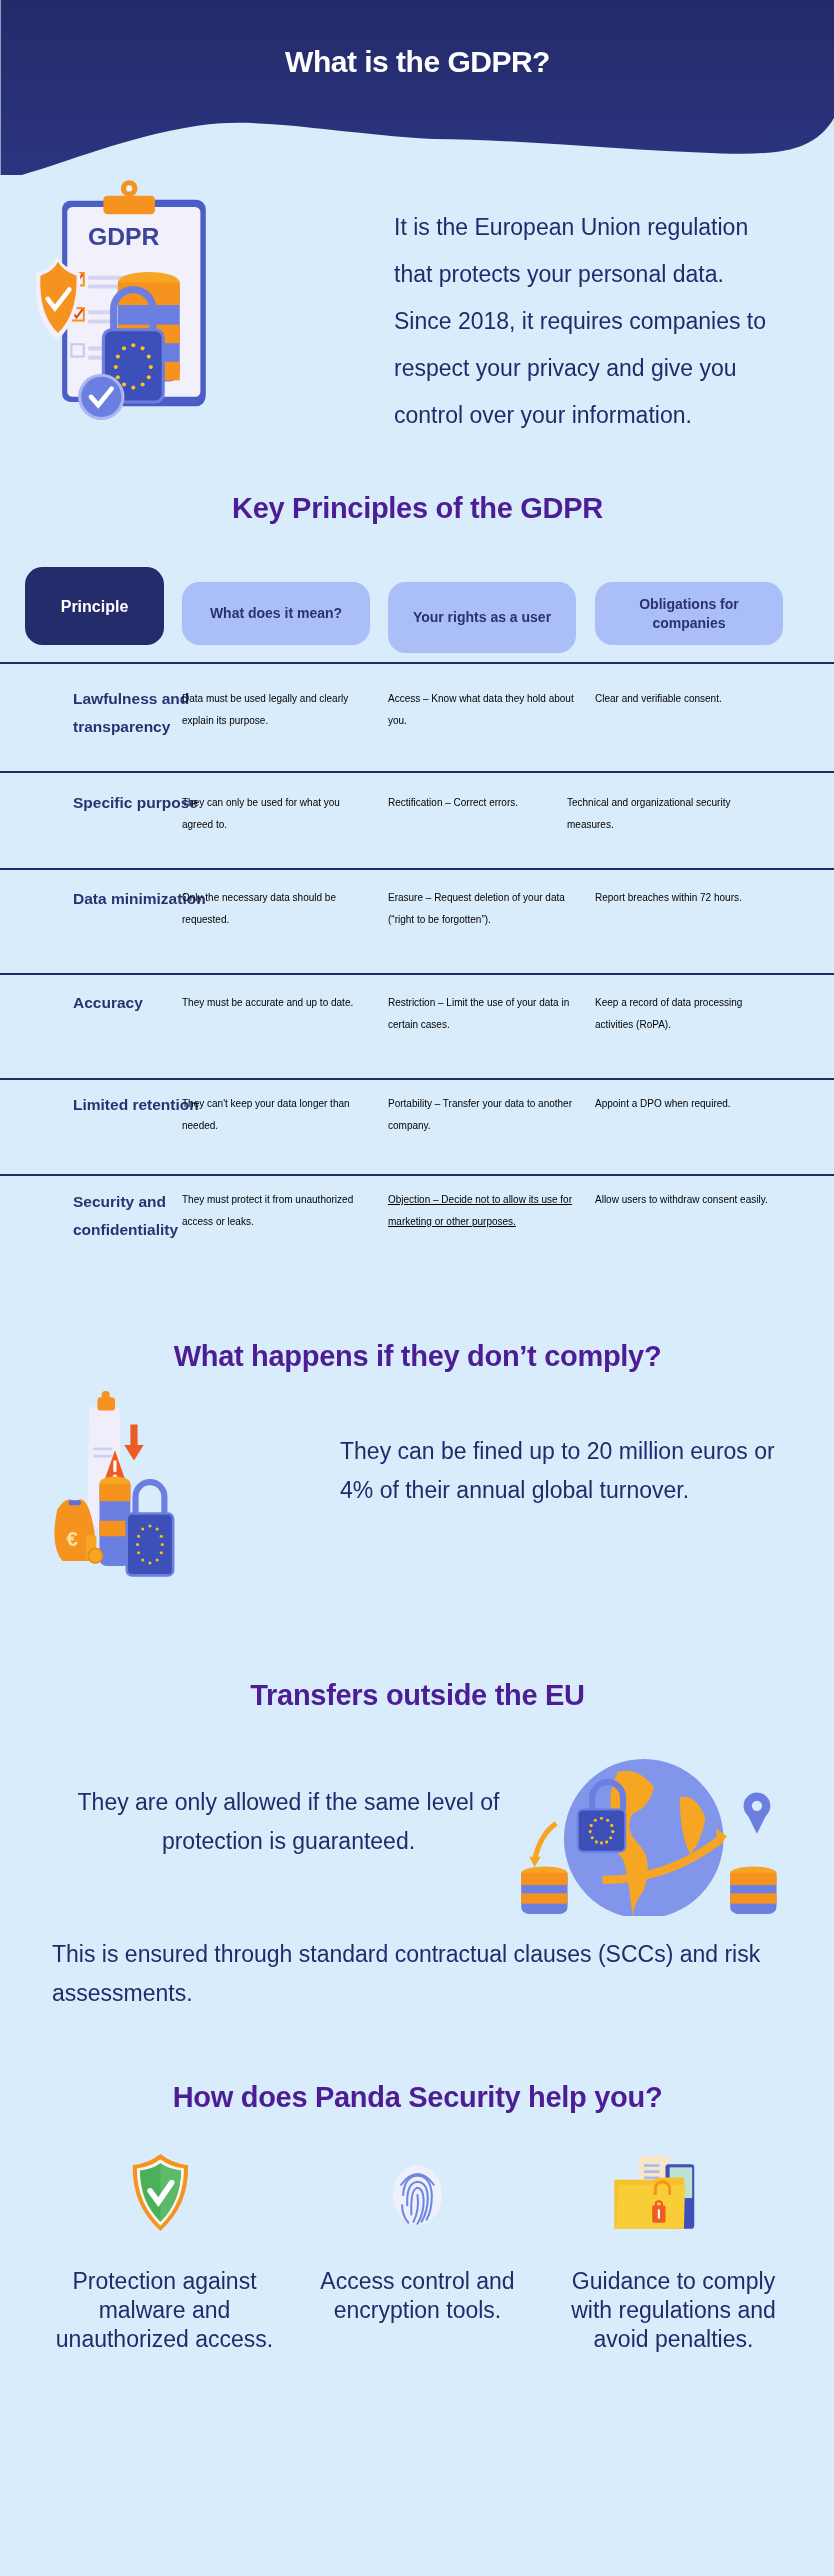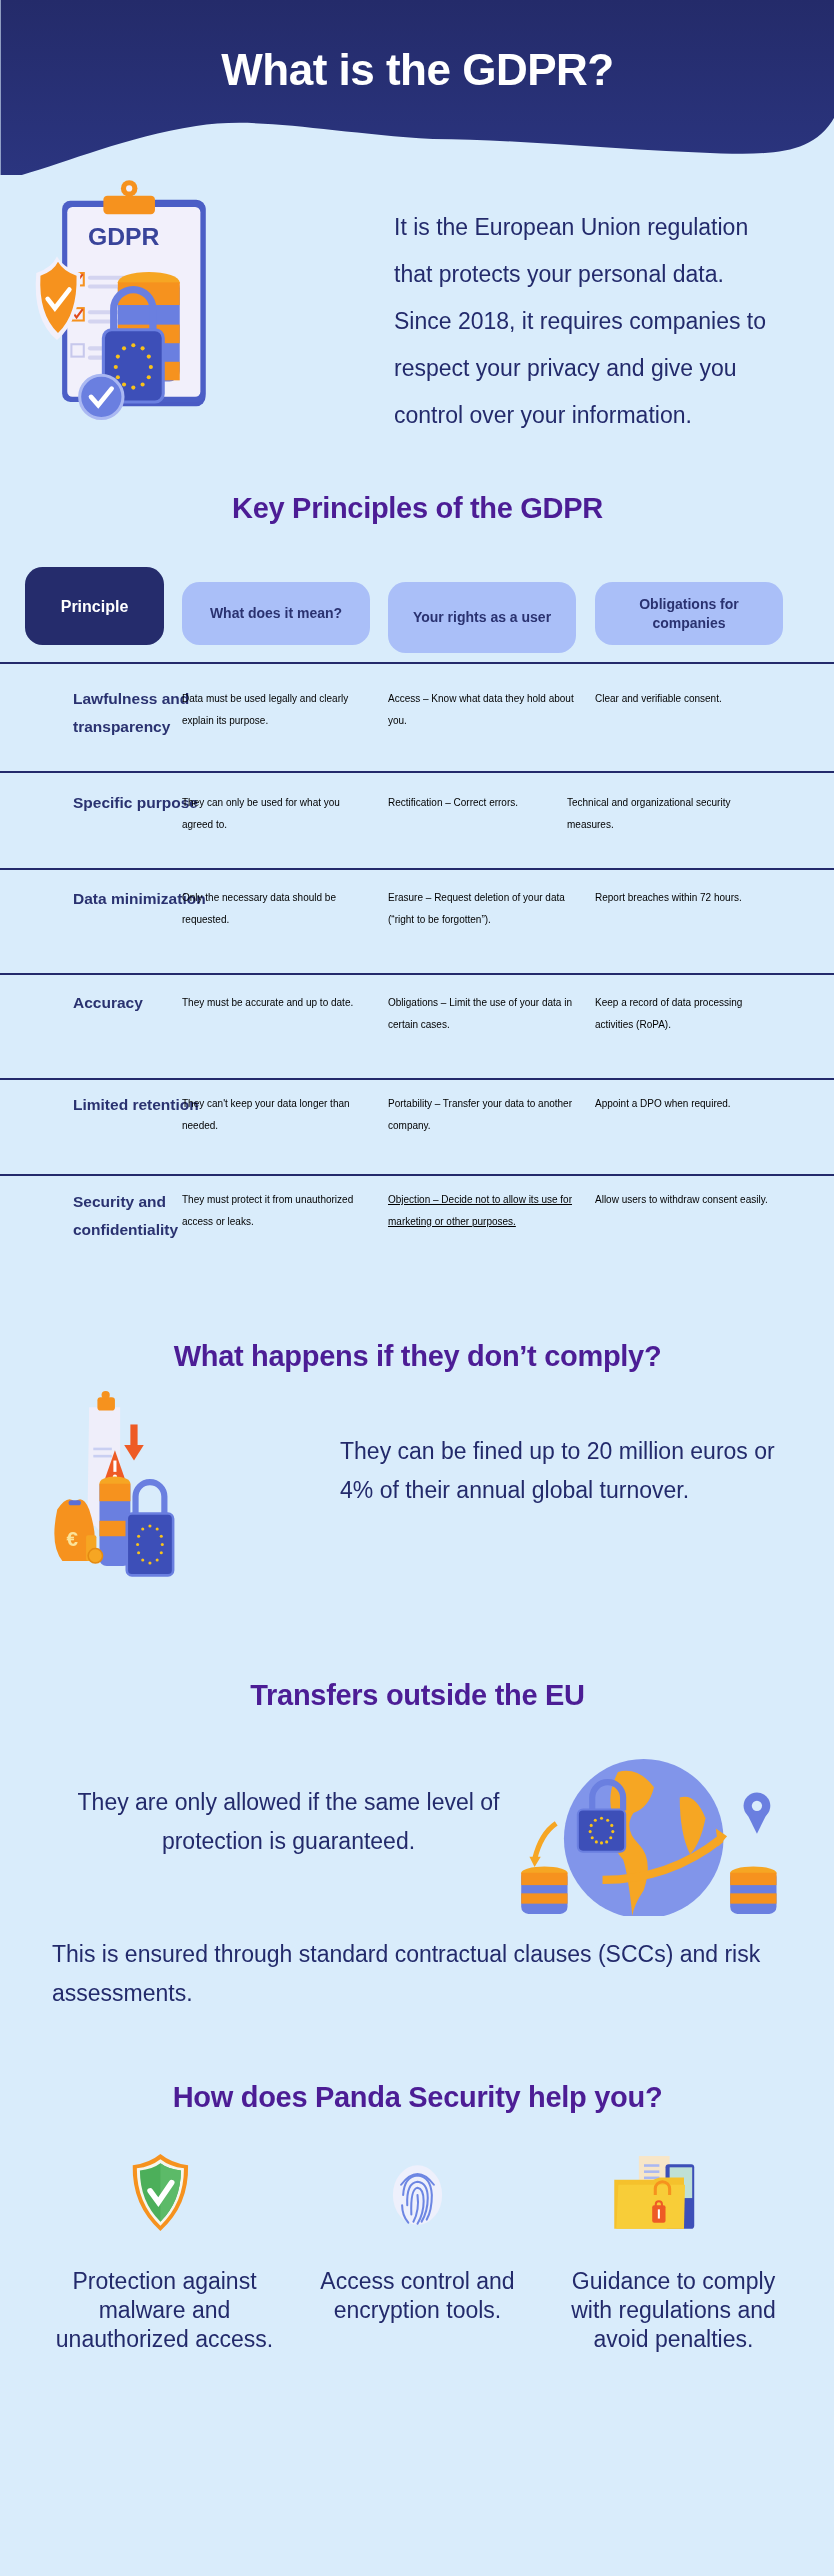--- a/index.html
+++ b/index.html
@@ -12,21 +12,21 @@
     height: 2711px;
     overflow: hidden;
   }
   .abs { position: absolute; }
 
   
   .header-band { position: absolute; left: 0; top: 0; width: 835px; height: 175px; }
   .header-band svg { display: block; }
   .page-title {
     position: absolute; top: 45px; left: 0; width: 835px; text-align: center;
-    color: #ffffff; font-size: 44px; font-weight: 700; letter-spacing: -0.5px;
+    color: #ffffff; font-size: 30px; font-weight: 700; letter-spacing: -0.5px;
   }
 
   
   .intro-illus { left: 26px; top: 175px; width: 227px; height: 258px; }
   .intro-text {
     left: 394px; top: 204px; width: 392px;
     font-size: 23px; line-height: 47px; color: #232a6b;
   }
 
   
@@ -173,21 +173,21 @@
   <div class="cell principle" style="left:25px; top:885px; width:139px;">Data minimization</div>
   <div class="cell" style="left:182px; top:887px; width:191px;">Only the necessary data should be requested.</div>
   <div class="cell" style="left:388px; top:887px; width:191px;">Erasure – Request deletion of your data (“right to be forgotten”).</div>
   <div class="cell" style="left:595px; top:887px; width:185px;">Report breaches within 72 hours.</div>
 </div>
 <div class="rule" style="top:973px;"></div>
 
 <div>
   <div class="cell principle" style="left:25px; top:989px; width:139px;">Accuracy</div>
   <div class="cell" style="left:182px; top:992px; width:191px;">They must be accurate and up to date.</div>
-  <div class="cell" style="left:388px; top:992px; width:191px;">Obligations – Limit the use of your data in certain cases.</div>
+  <div class="cell" style="left:388px; top:992px; width:191px;">Restriction – Limit the use of your data in certain cases.</div>
   <div class="cell" style="left:595px; top:992px; width:185px;">Keep a record of data processing activities (RoPA).</div>
 </div>
 <div class="rule" style="top:1078px;"></div>
 
 <div>
   <div class="cell principle" style="left:25px; top:1091px; width:139px;">Limited retention</div>
   <div class="cell" style="left:182px; top:1093px; width:191px;">They can't keep your data longer than needed.</div>
   <div class="cell" style="left:388px; top:1093px; width:191px;">Portability – Transfer your data to another company.</div>
   <div class="cell" style="left:595px; top:1093px; width:185px;">Appoint a DPO when required.</div>
 </div>

